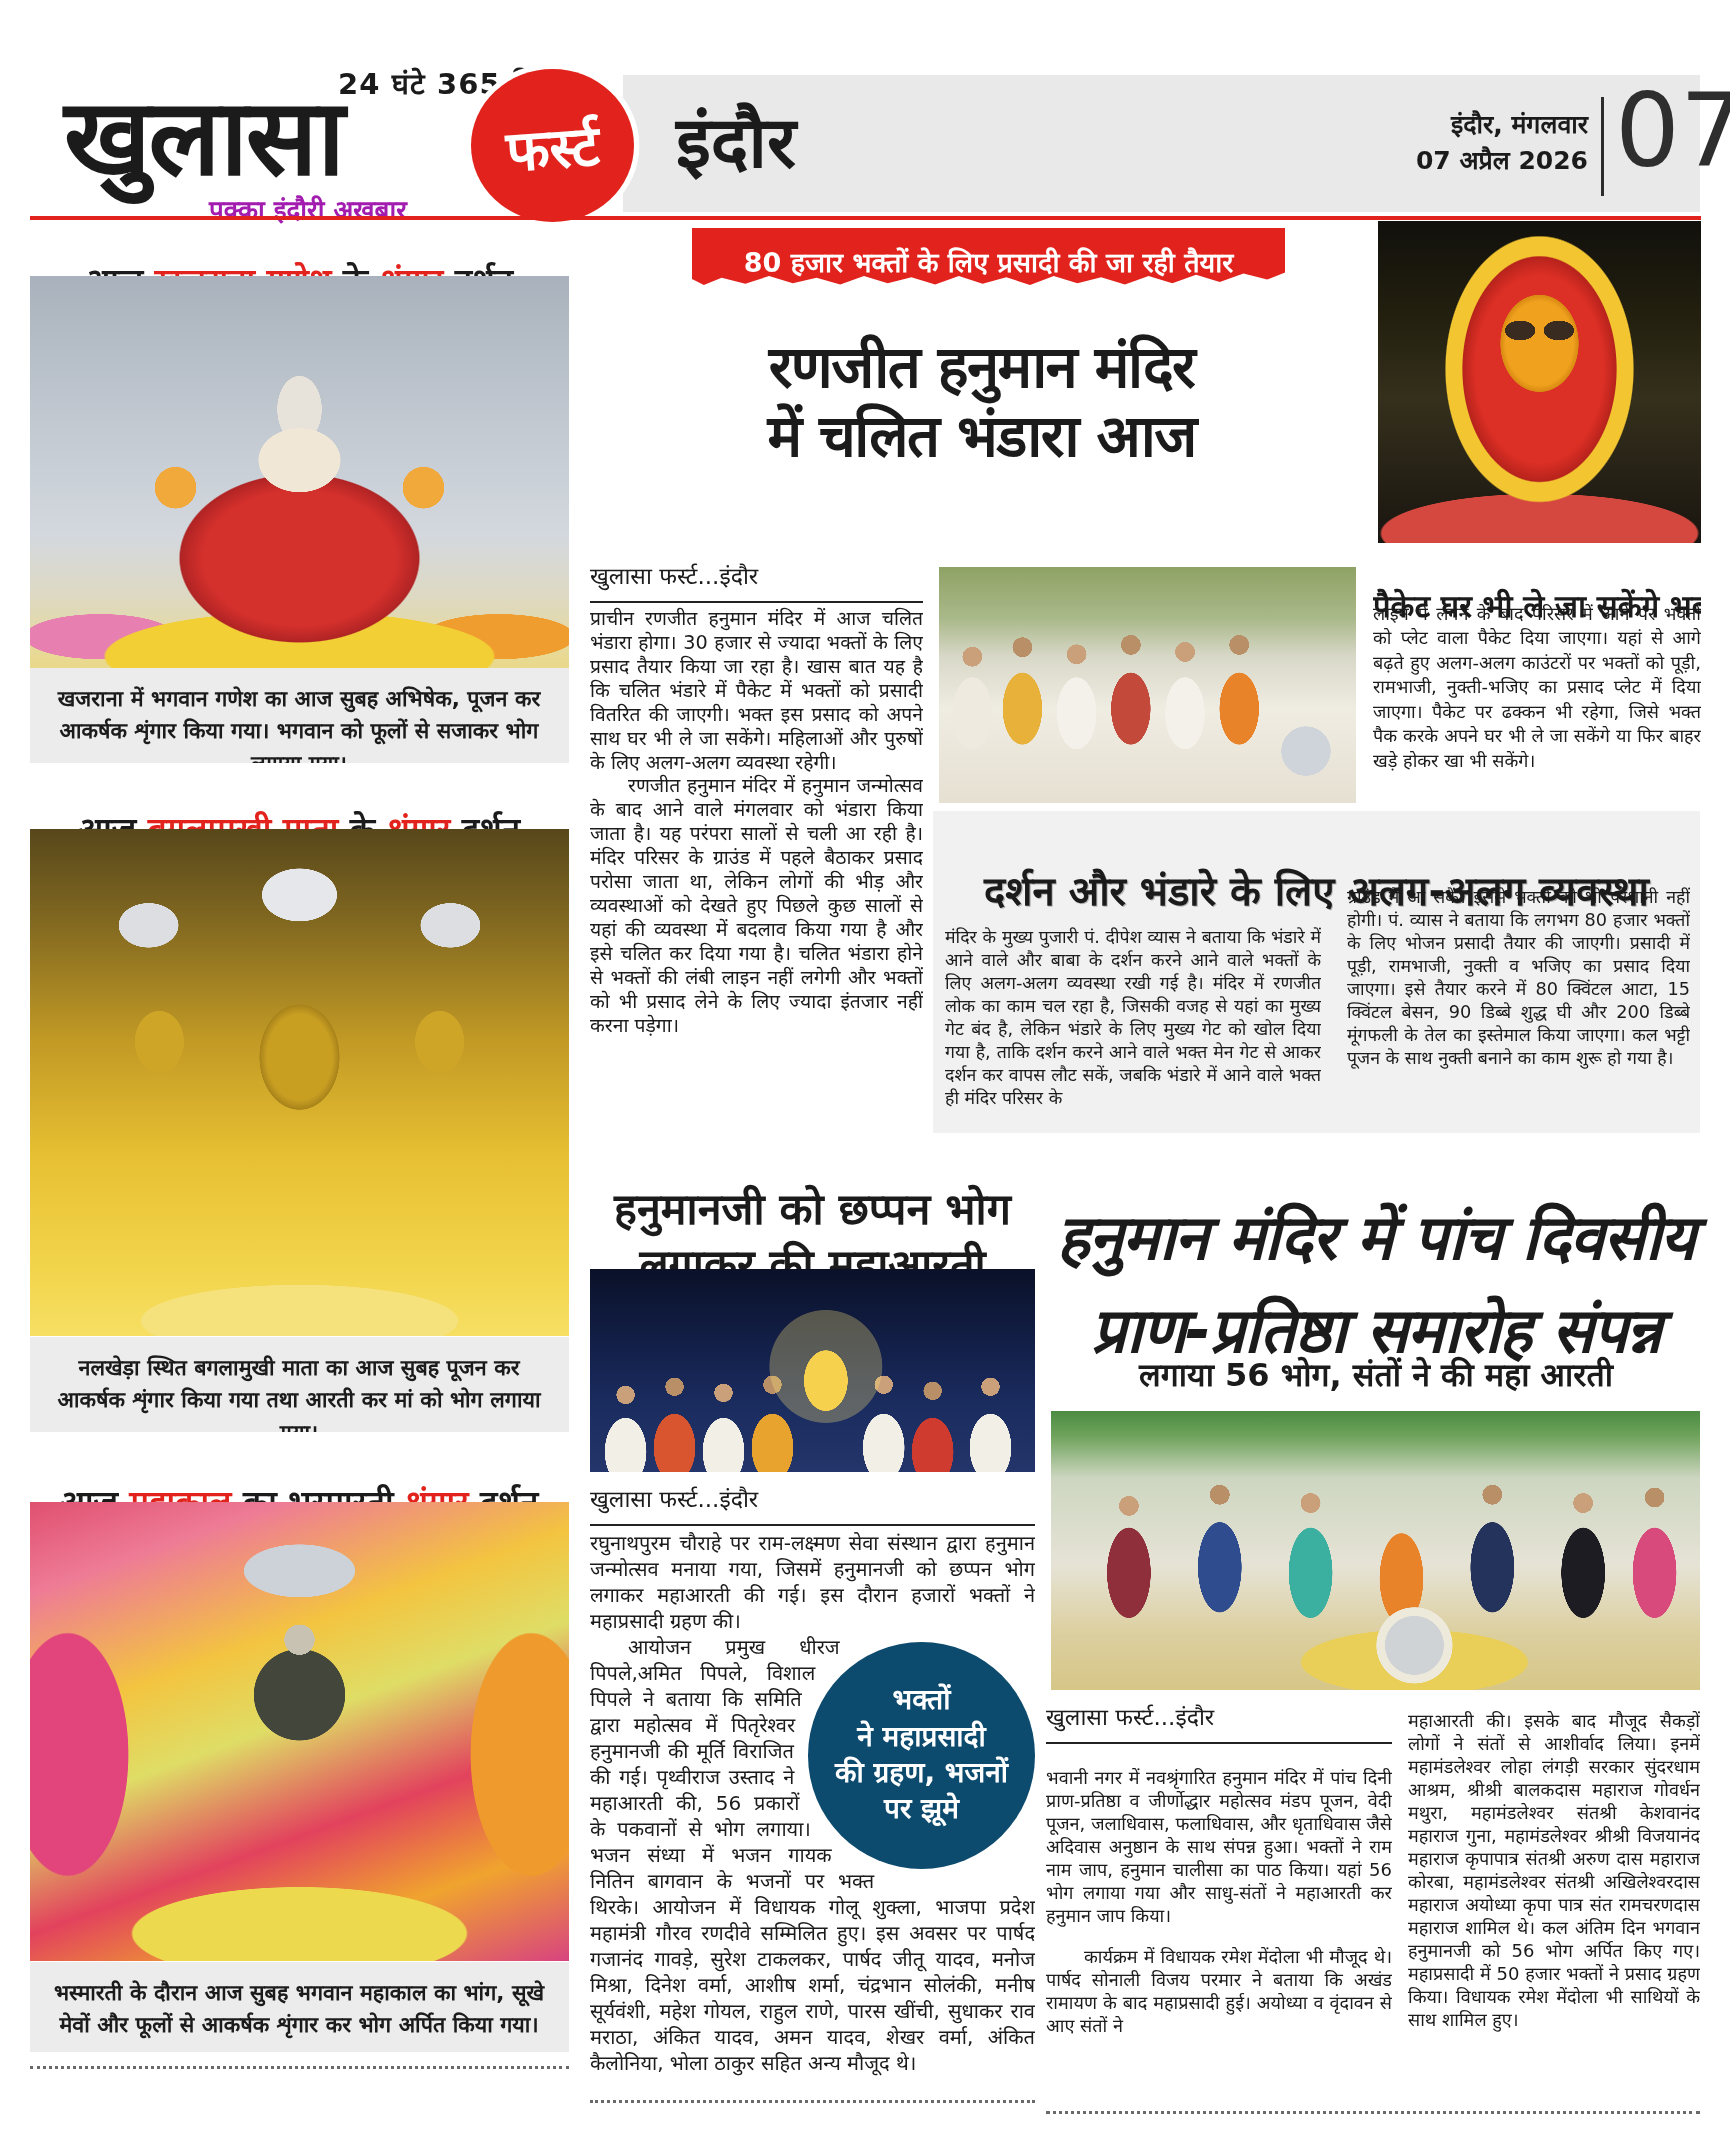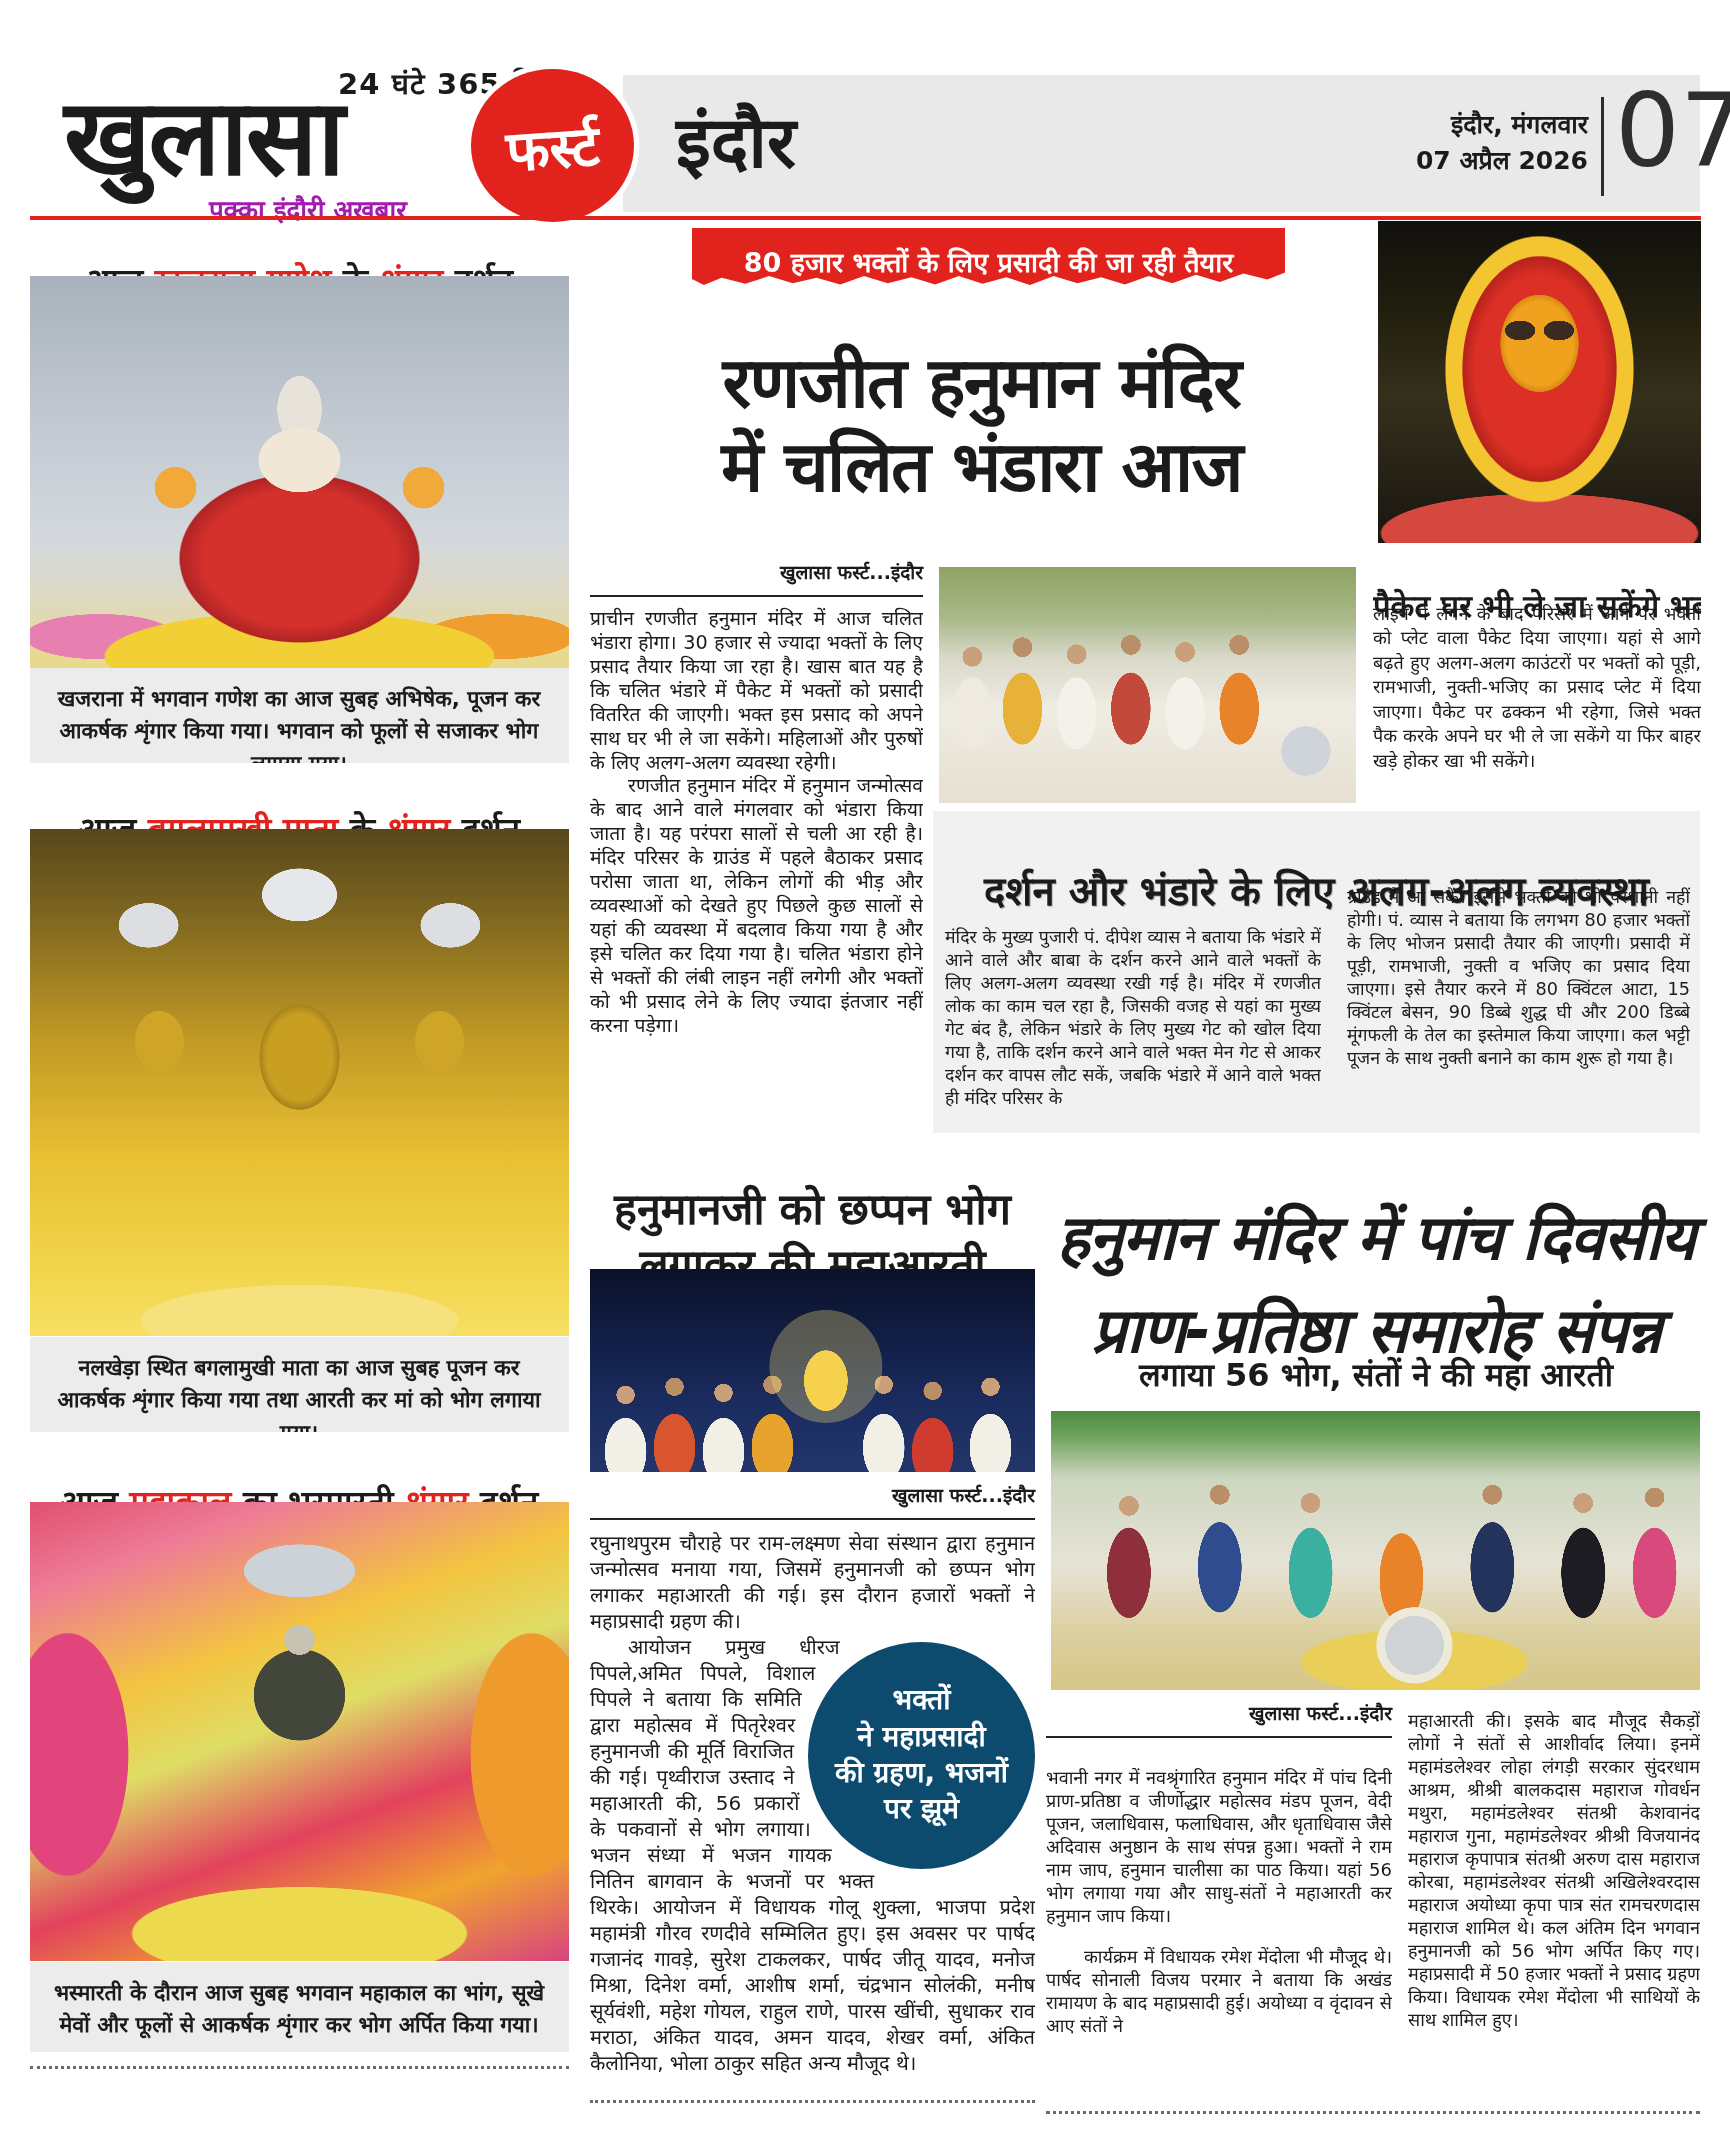--- a/index.html
+++ b/index.html
@@ -112,22 +112,22 @@
     radial-gradient(ellipse 31px 64px at 54% 60%, #e8832a 0 70%, rgba(0,0,0,0) 71%),
     radial-gradient(ellipse 31px 64px at 68% 56%, #24335c 0 70%, rgba(0,0,0,0) 71%),
     radial-gradient(ellipse 31px 64px at 82% 58%, #1c1c22 0 70%, rgba(0,0,0,0) 71%),
     radial-gradient(ellipse 31px 64px at 93% 58%, #d84a7c 0 70%, rgba(0,0,0,0) 71%),
     linear-gradient(180deg,#4c8c42 0%,#6fa35c 9%,#cdd6c0 24%,#e6e3d6 55%,#dccf9f 80%,#d6c687 100%);}
 
   
   .kicker{left:692px;top:228px;width:593px;height:60px;background:#e2231d;color:#fff;
     font-size:27px;font-weight:bold;display:flex;align-items:center;justify-content:center;padding-top:7.5px;box-sizing:border-box;
     clip-path:polygon(0 0,100% 0,100% 74%,97% 86%,93% 76%,89% 90%,85% 78%,81% 92%,77% 80%,73% 94%,69% 82%,65% 92%,61% 80%,57% 95%,53% 82%,49% 93%,45% 80%,41% 94%,37% 82%,33% 92%,29% 80%,25% 94%,21% 83%,17% 92%,13% 80%,9% 93%,5% 83%,2% 95%,0 85%);}
-  .lead-headline{left:590px;top:294px;width:783px;font-size:70px;font-weight:bold;line-height:1.2;text-align:center;letter-spacing:-1.6px;}
-  .byline{font-weight:bold;text-align:right;font-size:19px;border-bottom:2.1px solid #222;padding-bottom:9.7px;}
+  .lead-headline{left:590px;top:294px;width:783px;font-size:58px;font-weight:bold;line-height:1.2;text-align:center;letter-spacing:-1.6px;}
+  .byline{font-weight:normal;text-align:left;font-size:23px;border-bottom:2.1px solid #222;padding-bottom:9.7px;}
   .lead-byline{left:590px;top:559px;width:333px;}
   .lead-body{left:590px;top:607px;width:333px;height:504px;font-size:19.3px;line-height:1.24;overflow:hidden;}
   .indent{text-indent:38px;}
   .lead-body p, .packet-body p, .m-body p, .pr-col p{margin:0;}
 
   .packet-head{left:1373px;top:553px;width:328px;font-size:31px;font-weight:bold;white-space:nowrap;overflow:hidden;}
   .packet-body{left:1373px;top:602px;width:328px;height:209px;font-size:18px;line-height:1.36;overflow:hidden;}
 
   .gray-section{left:933px;top:811px;width:767px;height:322px;background:#f1f1f1;overflow:hidden;}
   .gs-head{left:933px;top:822px;width:767px;font-size:40px;font-weight:bold;text-align:center;text-shadow:1.1px 1.1px 0 rgba(0,0,0,0.25);}

